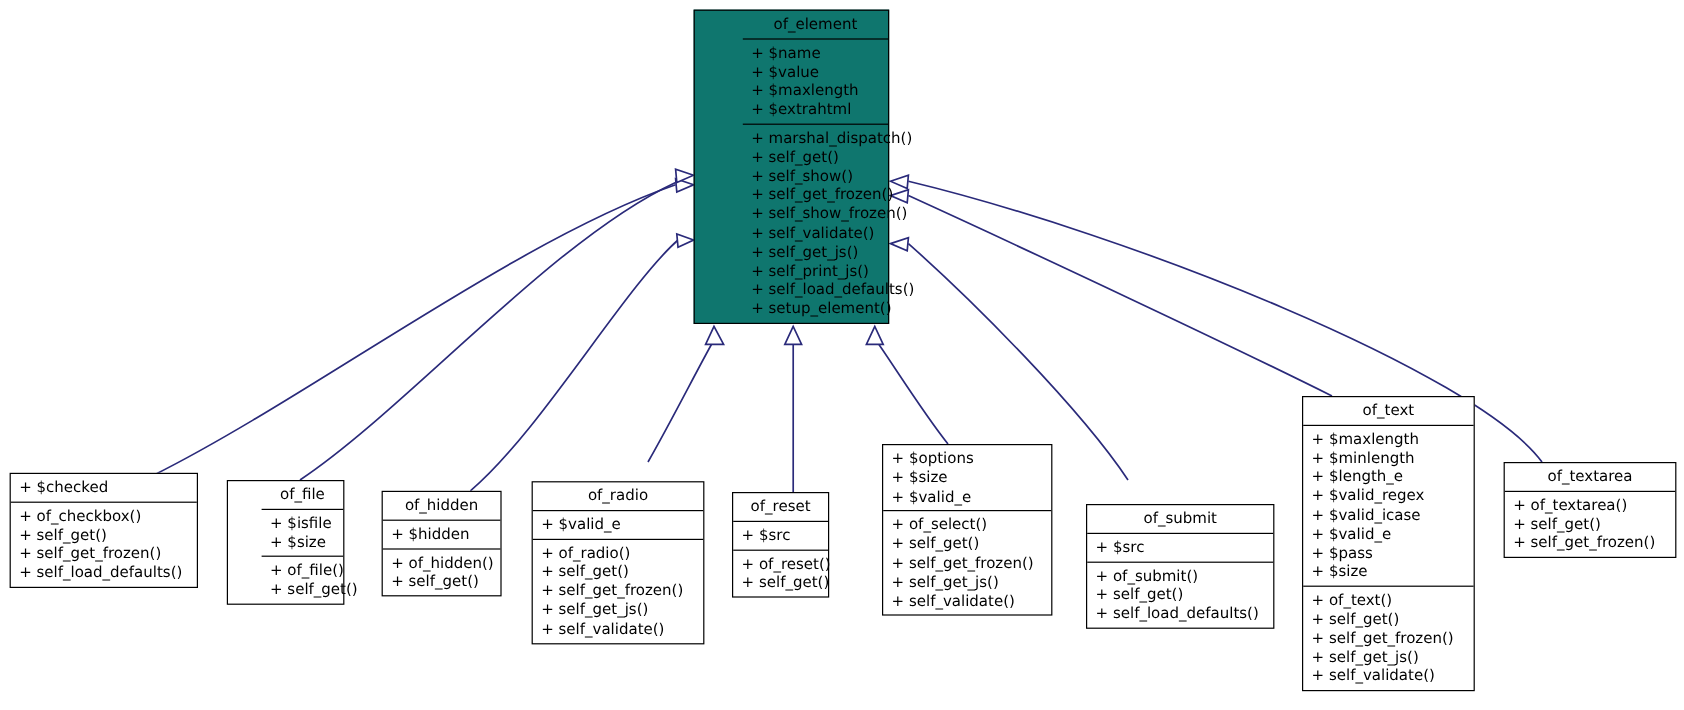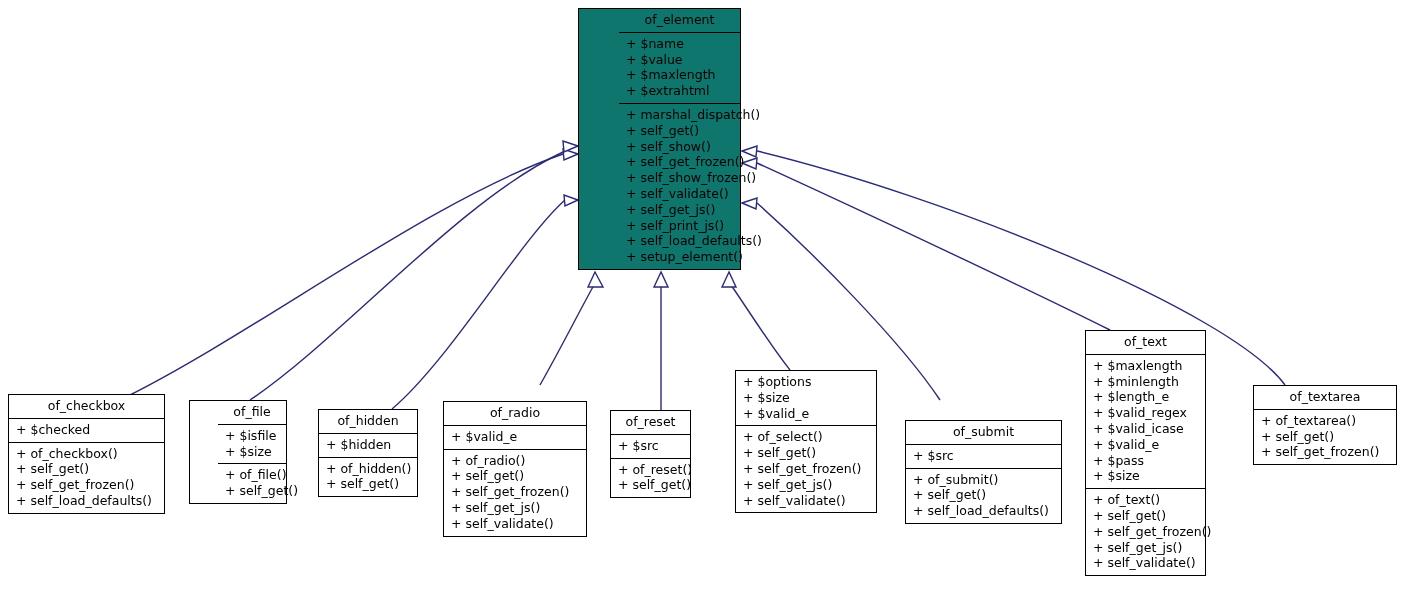--- a/index.html
+++ b/index.html
@@ -115,21 +115,20 @@
       <div class="uml-row">+ self_show_frozen()</div>
       <div class="uml-row">+ self_validate()</div>
       <div class="uml-row">+ self_get_js()</div>
       <div class="uml-row">+ self_print_js()</div>
       <div class="uml-row">+ self_load_defaults()</div>
       <div class="uml-row">+ setup_element()</div>
     </div>
   </div>
 
   <div class="uml-class" style="left:8px; top:394px; width:157px;">
-    <div class="uml-title">of_checkbox</div>
     <div class="uml-compartment">
       <div class="uml-row">+ $checked</div>
     </div>
     <div class="uml-compartment last">
       <div class="uml-row">+ of_checkbox()</div>
       <div class="uml-row">+ self_get()</div>
       <div class="uml-row">+ self_get_frozen()</div>
       <div class="uml-row">+ self_load_defaults()</div>
     </div>
   </div>
@@ -202,21 +201,21 @@
     <div class="uml-compartment">
       <div class="uml-row">+ $src</div>
     </div>
     <div class="uml-compartment last">
       <div class="uml-row">+ of_submit()</div>
       <div class="uml-row">+ self_get()</div>
       <div class="uml-row">+ self_load_defaults()</div>
     </div>
   </div>
 
-  <div class="uml-class" style="left:1085px; top:330px; width:121px;">
+  <div class="uml-class" style="left:1085px; top:330px; width:144px;">
     <div class="uml-title">of_text</div>
     <div class="uml-compartment">
       <div class="uml-row">+ $maxlength</div>
       <div class="uml-row">+ $minlength</div>
       <div class="uml-row">+ $length_e</div>
       <div class="uml-row">+ $valid_regex</div>
       <div class="uml-row">+ $valid_icase</div>
       <div class="uml-row">+ $valid_e</div>
       <div class="uml-row">+ $pass</div>
       <div class="uml-row">+ $size</div>

